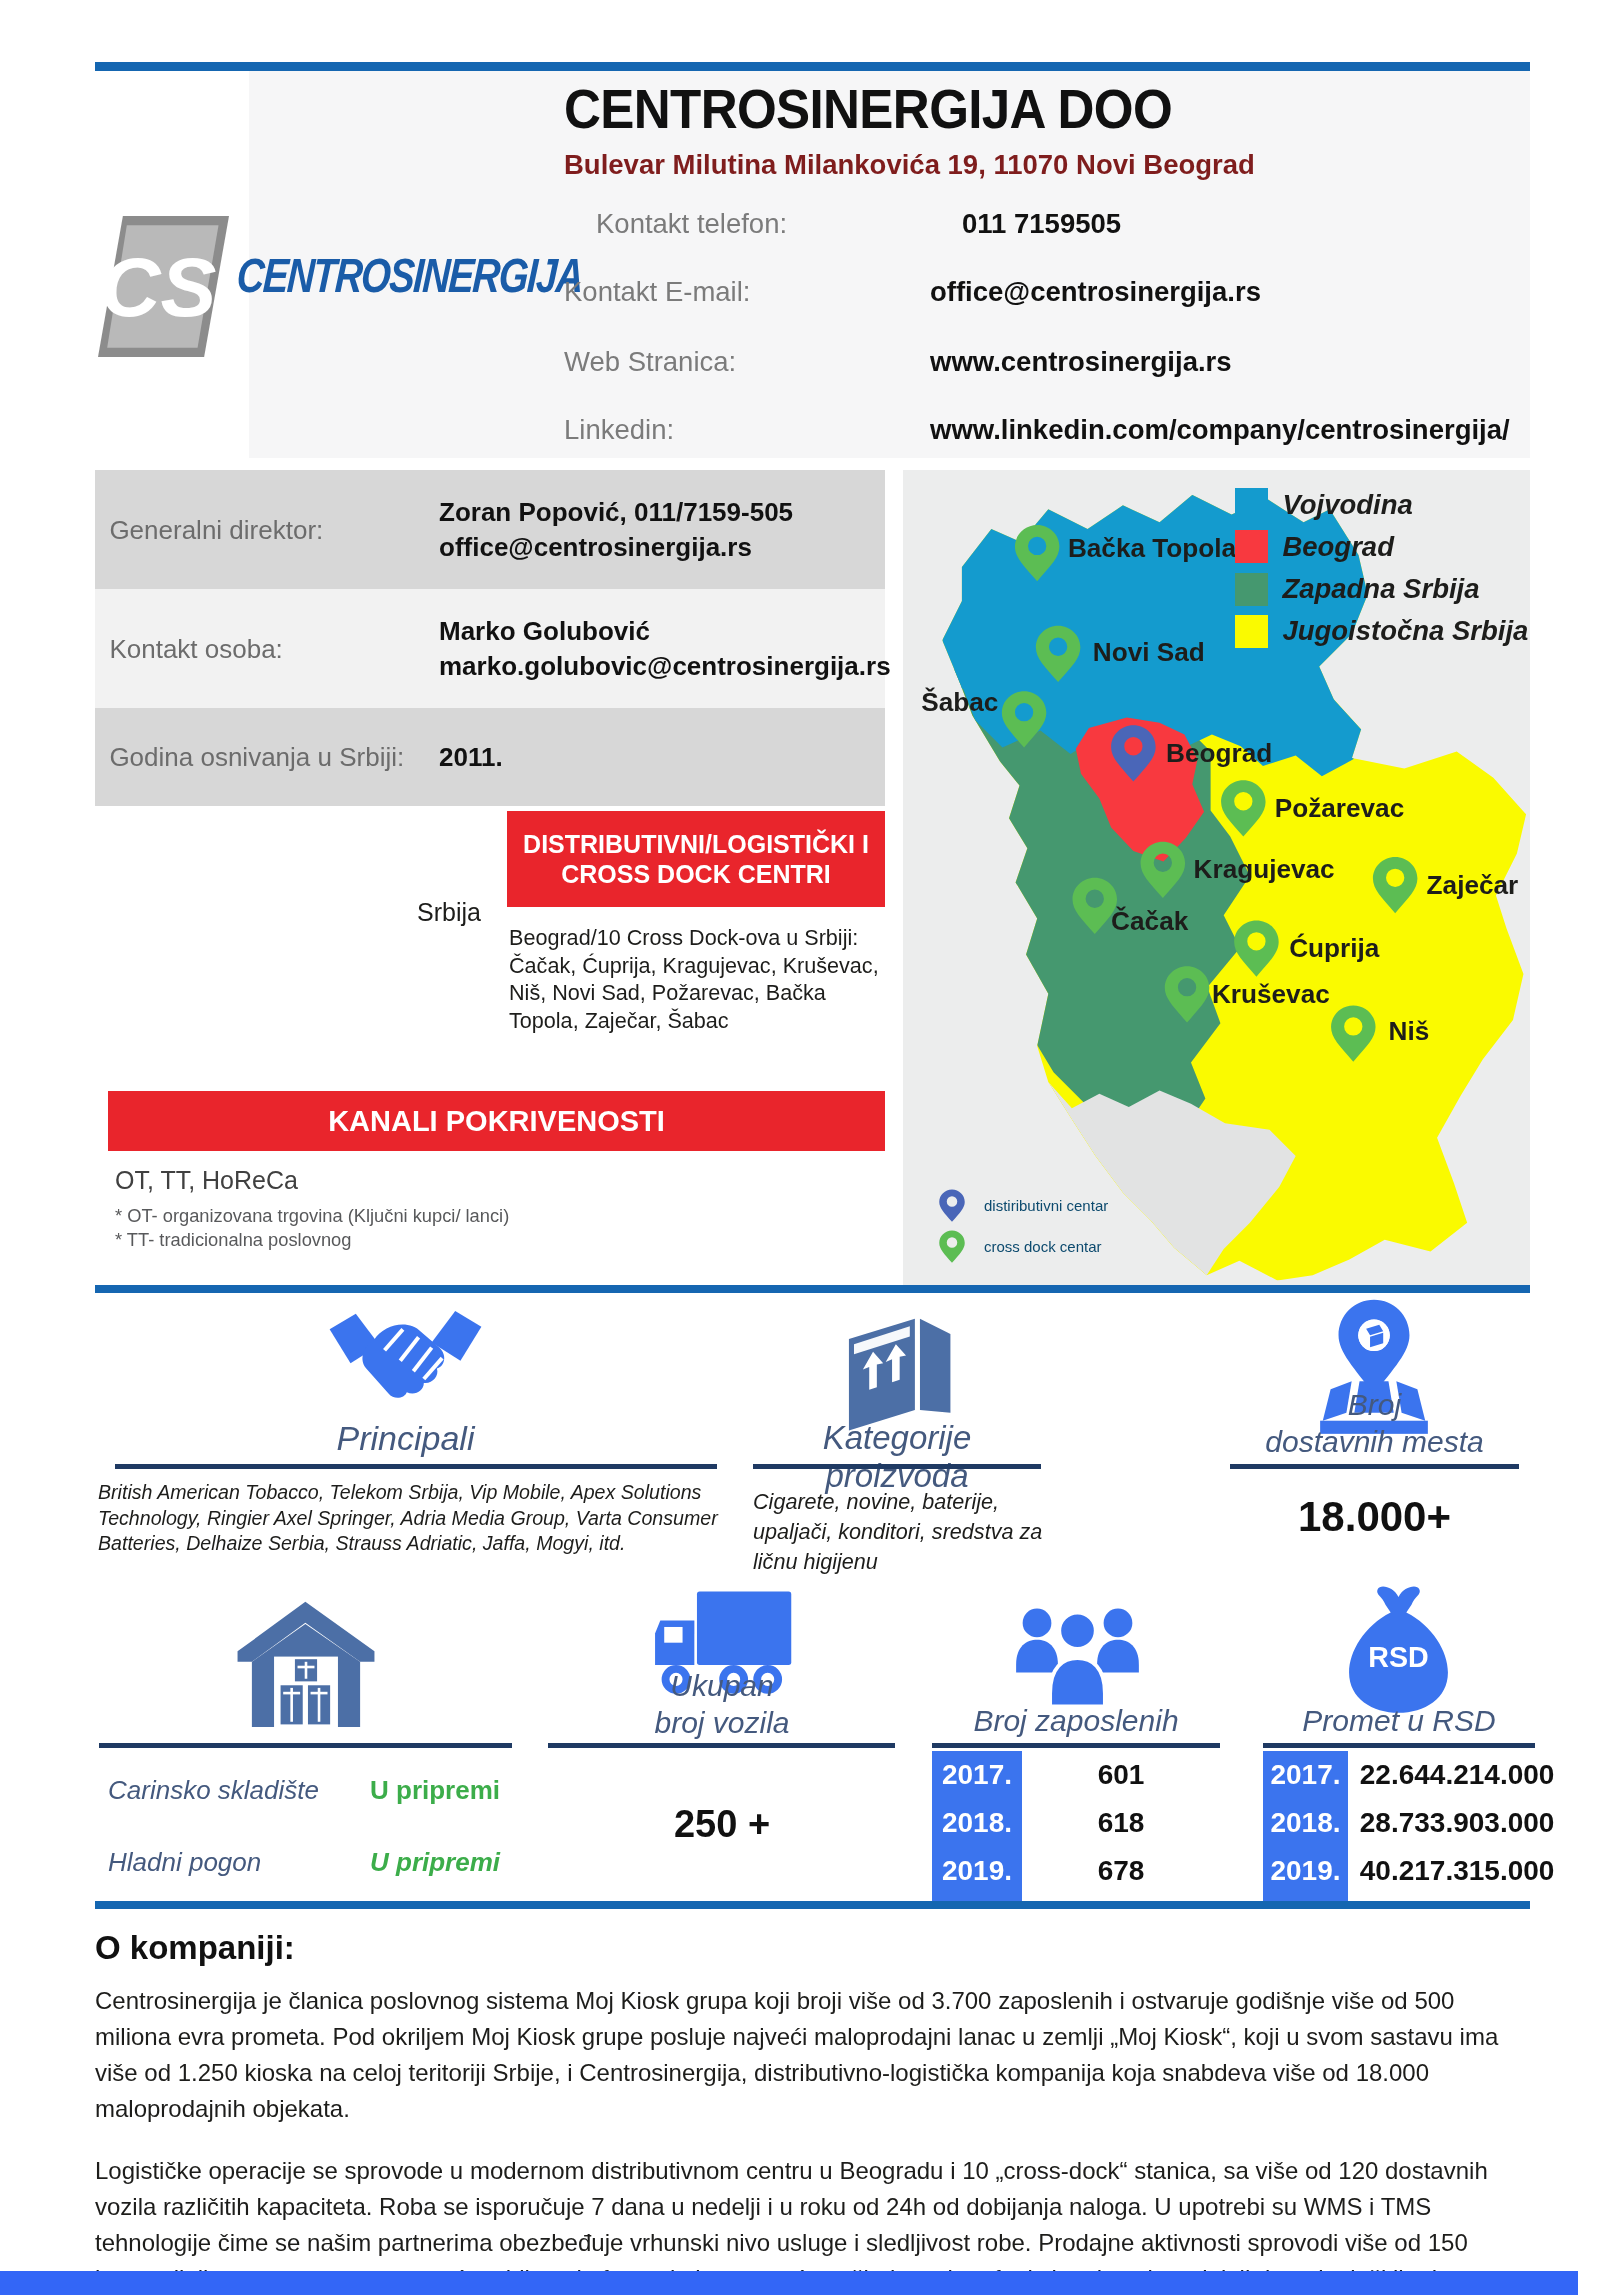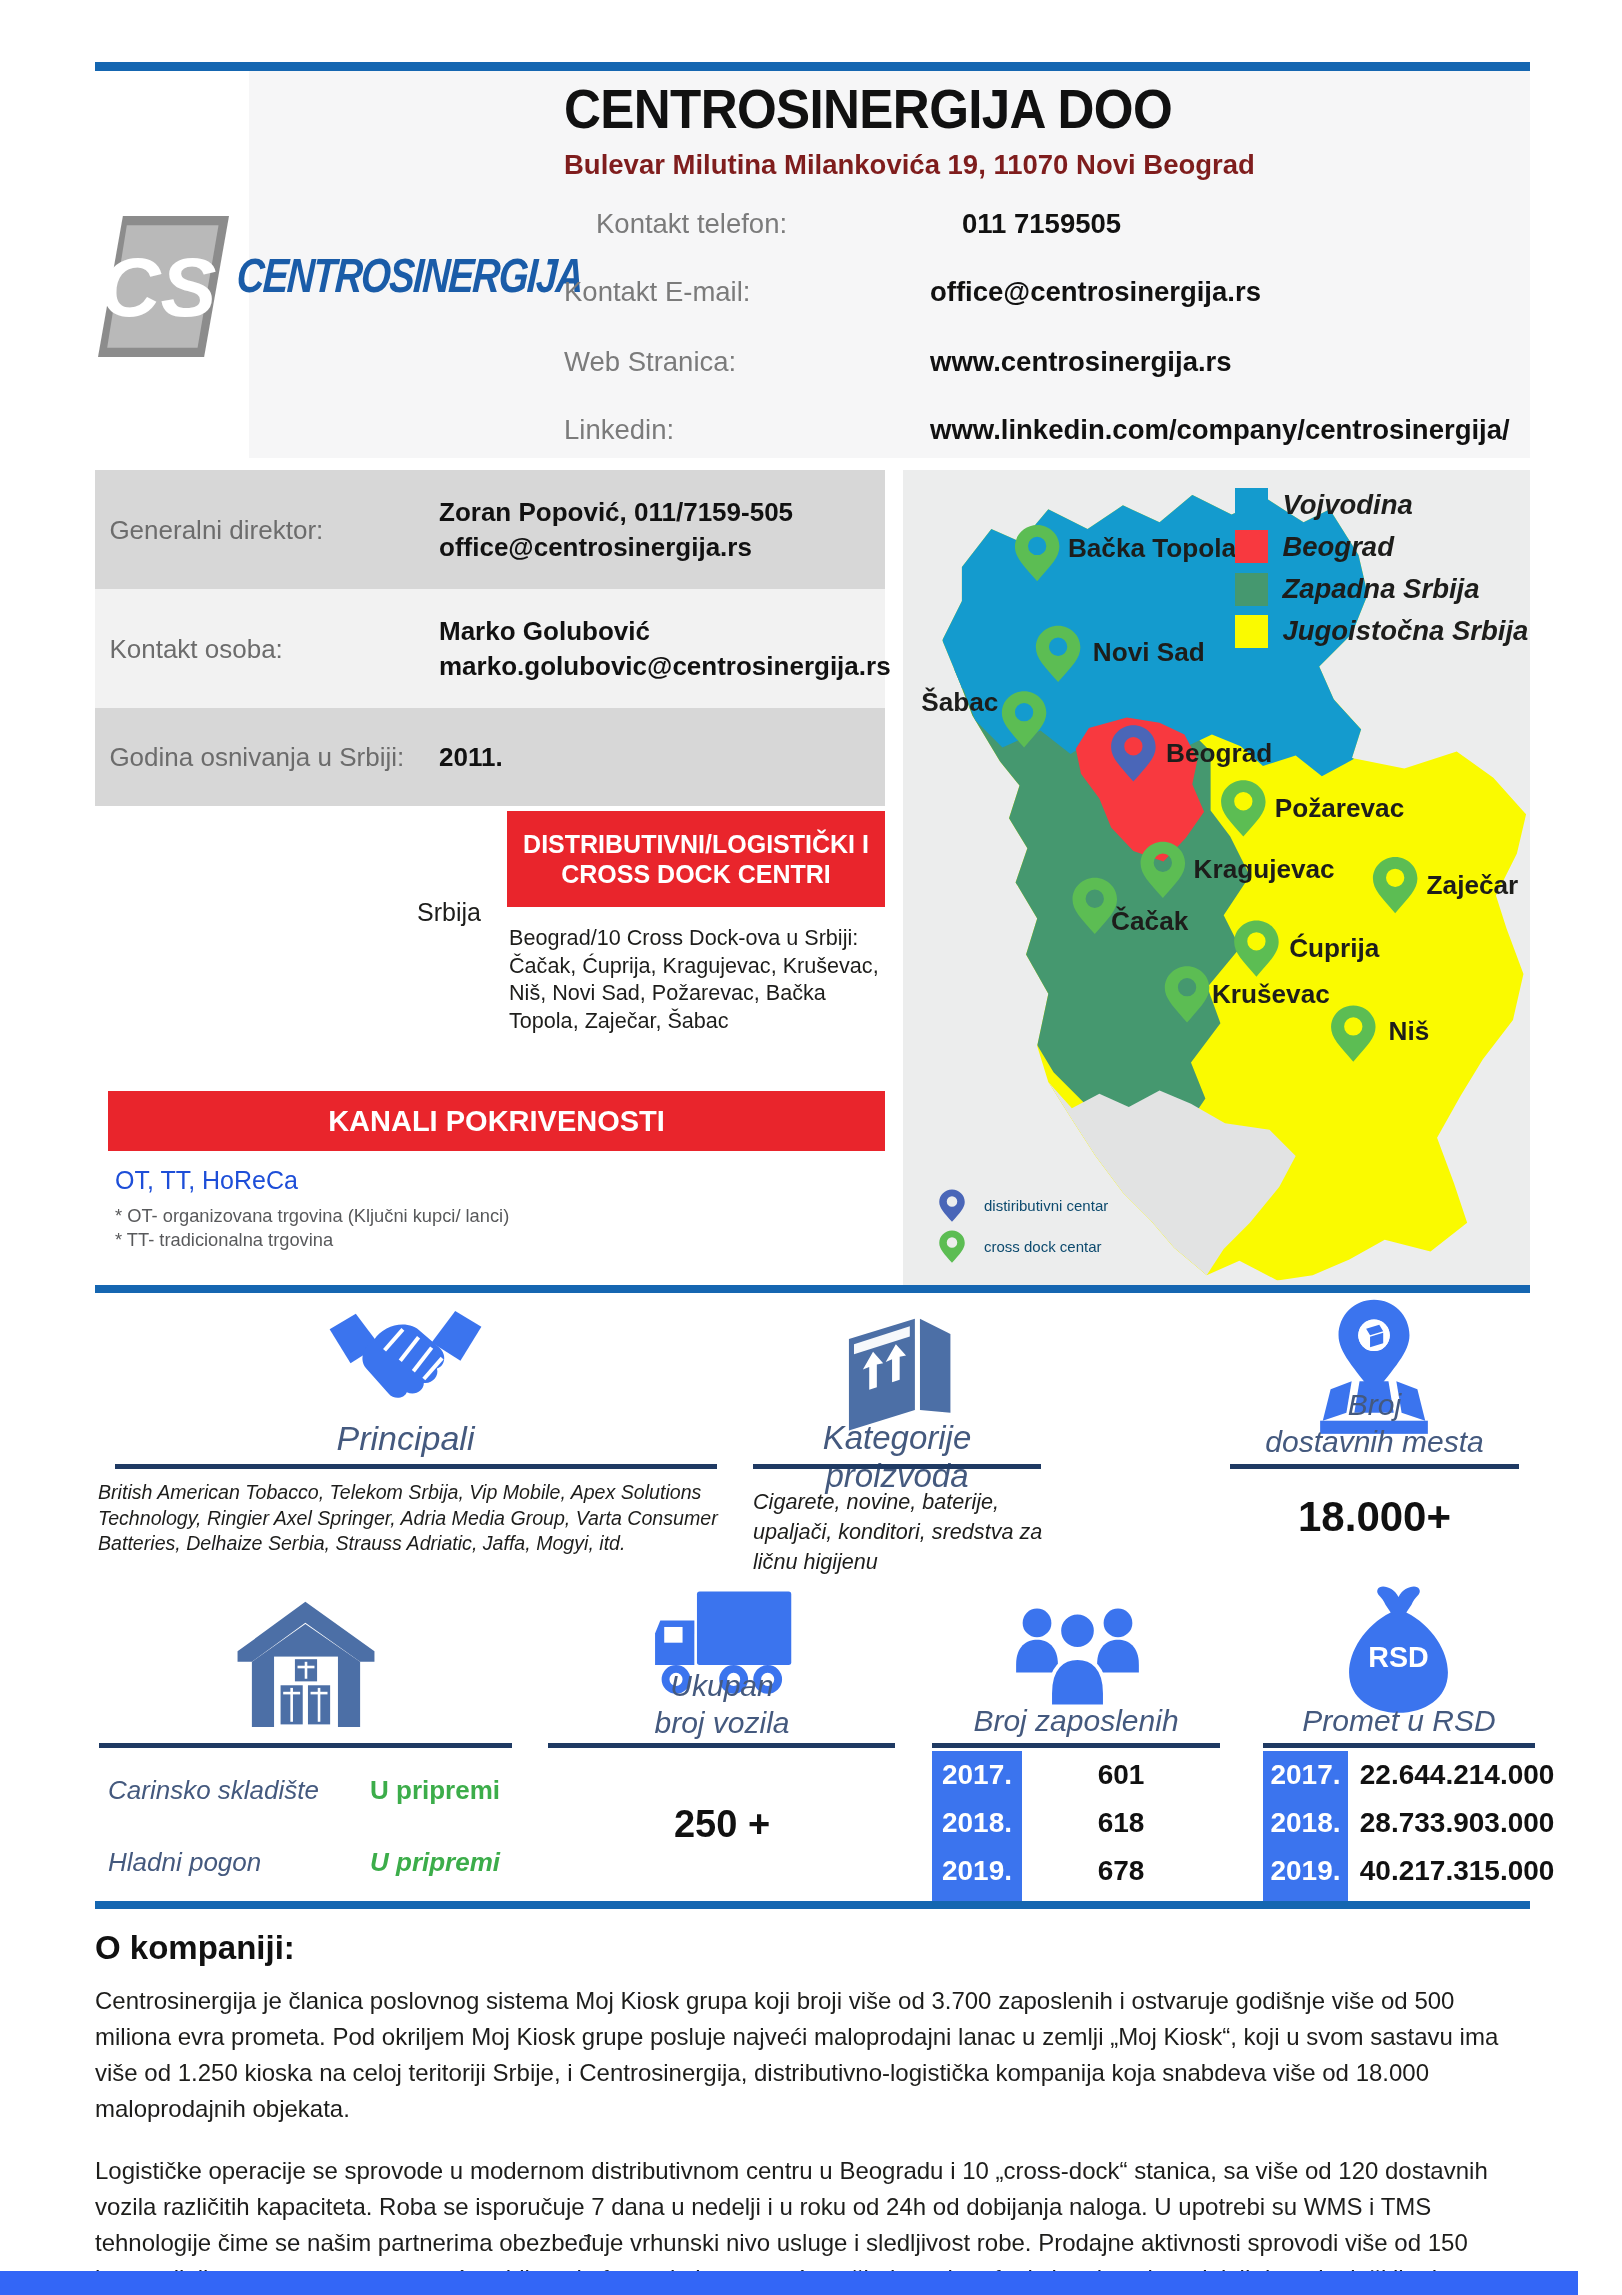--- a/index.html
+++ b/index.html
@@ -38,21 +38,21 @@
   .info-label { position:absolute; left:14.4px; top:50%; transform:translateY(-50%); font-size:26px; color:#6C6C6C; width:321px; }
   .info-value { position:absolute; left:344px; top:50%; transform:translateY(-50%); font-size:26px; font-weight:bold; color:#111; line-height:35px; width:432px; }
 
   
   .banner { background:#E9252C; color:#fff; font-weight:bold; display:flex; align-items:center; justify-content:center; text-align:center; }
   .banner-markets  { left:108px; top:811px; width:373px;  height:63px;  font-size:27.5px; }
   .banner-dist     { left:507px; top:811px; width:378px;  height:96px; font-size:25px; line-height:30px; padding:0 6.5px; }
   .banner-channels { left:108px; top:1091px; width:777px; height:60px;  font-size:29px; }
   .markets-value { left:108px; top:898px; width:373px; text-align:right; font-size:25px; color:#1d1d1b; }
   .dist-body { left:509px; top:924px; width:378px; font-size:21.6px; line-height:27.5px; color:#1d1d1b; }
-  .channels-value { left:115px; top:1166px; font-size:25px; color:#1d4ed8; }
+  .channels-value { left:115px; top:1166px; font-size:25px; color:#404040; }
   .channels-note { left:115px; font-size:18.3px; color:#58595B; }
   .note-0 { top:1205px; } .note-1 { top:1229px; }
 
   
   .map-panel { left:903px; top:470px; width:627px; height:815px; background:#ECEDED; }
   .map-svg { position:absolute; left:0; top:0; width:627px; height:815px; }
   .map-legend { position:absolute; left:332px; top:18.3px; }
   .legend-row { display:flex; align-items:center; margin-bottom:9.2px; height:33px; }
   .legend-chip { width:33px; height:33px; margin-right:14.4px; flex:0 0 auto; }
   .legend-label { font-size:27.5px; font-weight:bold; font-style:italic; color:#1d1d1b; white-space:nowrap; }
@@ -258,21 +258,21 @@
   </div>
 
   <div class="abs markets-value">Srbija</div>
 
   <div class="abs banner banner-dist">DISTRIBUTIVNI/LOGISTIČKI I CROSS DOCK CENTRI</div>
   <div class="abs dist-body">Beograd/10 Cross Dock-ova u Srbiji: Čačak, Ćuprija, Kragujevac, Kruševac, Niš, Novi Sad, Požarevac, Bačka Topola, Zaječar, Šabac</div>
 
   <div class="abs banner banner-channels">KANALI POKRIVENOSTI</div>
   <div class="abs channels-value">OT, TT, HoReCa</div>
   <div class="abs channels-note note-0">* OT- organizovana trgovina (Ključni kupci/ lanci)</div>
-  <div class="abs channels-note note-1">* TT- tradicionalna trgovina</div>
+  <div class="abs channels-note note-1">* TT- tradicionalna poslovnog</div>
 
   <div class="abs rule divider-1"></div>
 
   <svg class="icon-box" style="left:327px;top:1303px;" width="157" height="105" viewBox="0 0 120 80">
     <g fill="#3B74EE">
       <path d="M2,20 L22,8 L40,32 L18,46 Z"></path>
       <path d="M118,18 L98,6 L80,30 L102,44 Z"></path>
       <path d="M36,28 C44,16 62,12 72,22 L86,34 C92,40 90,48 84,50 C86,56 80,62 74,61 C74,67 67,71 61,68 C59,73 51,74 47,69 L30,50 C24,43 28,33 36,28 Z"></path>
     </g>
     <g stroke="#FFFFFF" stroke-width="3" fill="none">

